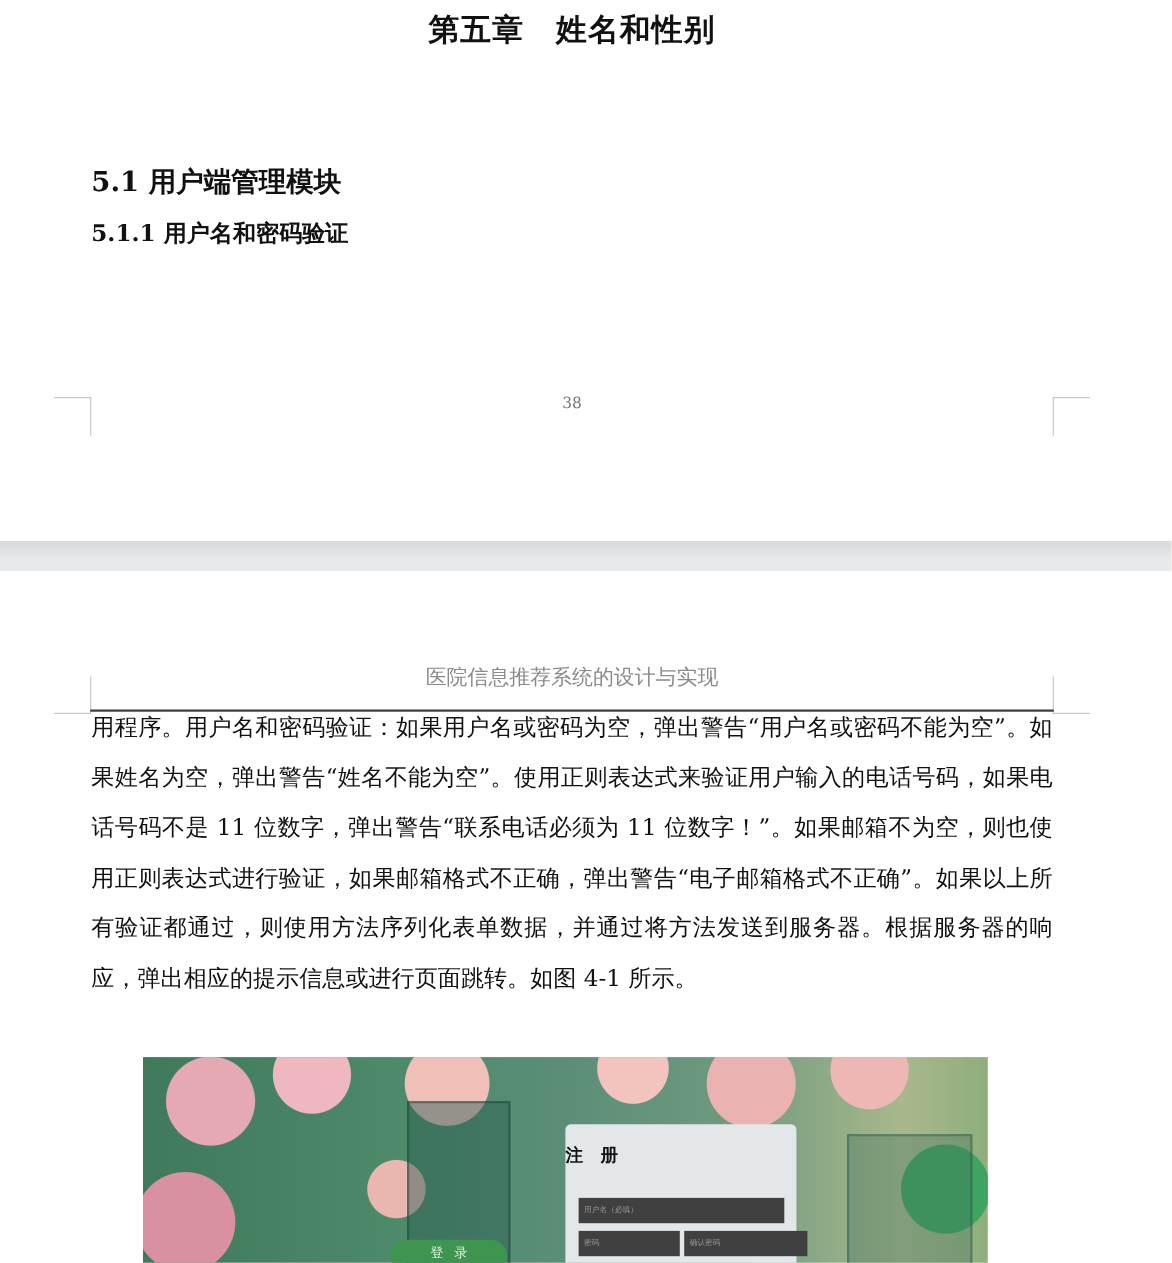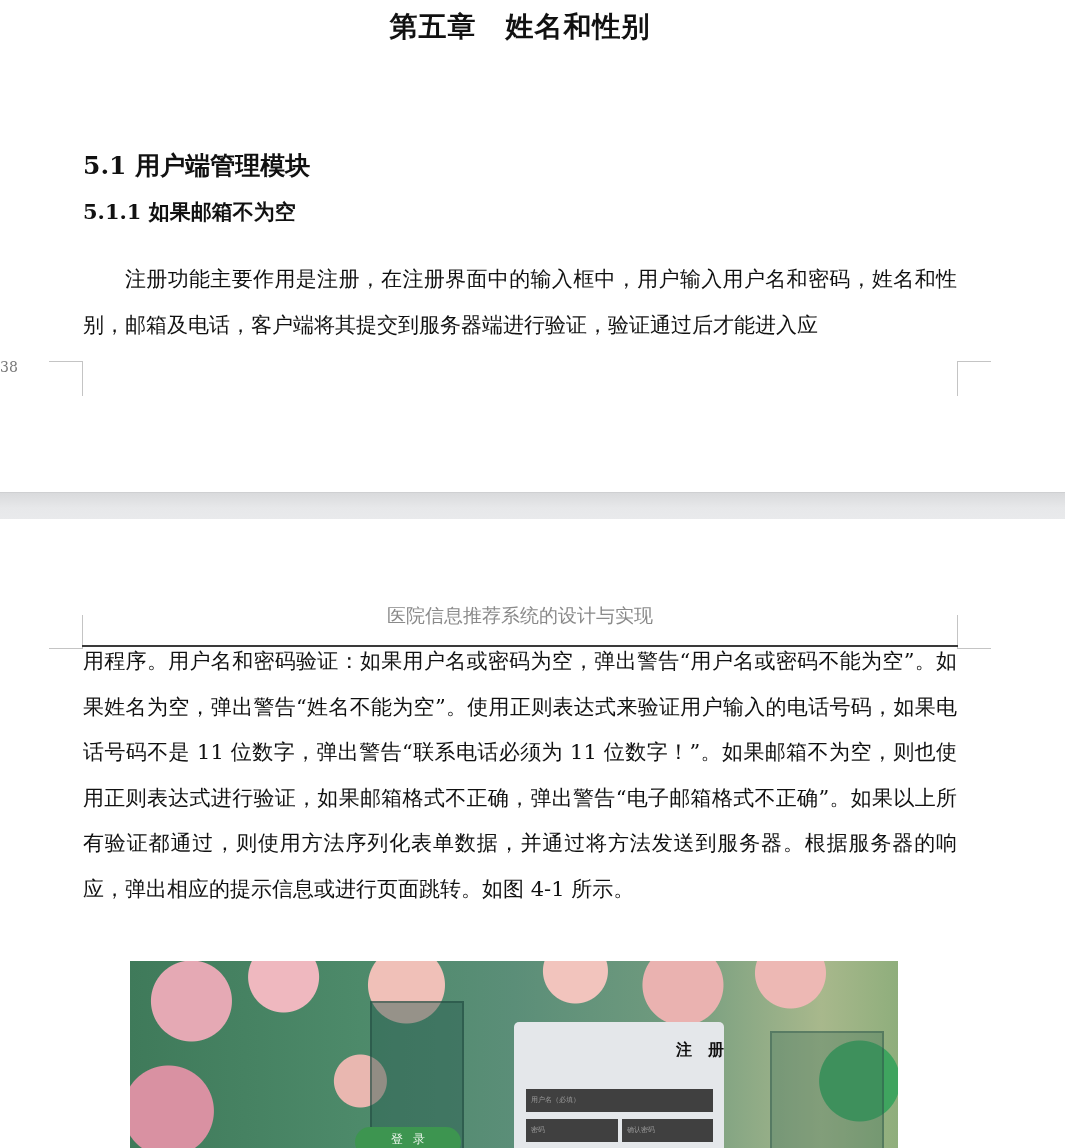--- a/index.html
+++ b/index.html
@@ -7,21 +7,21 @@
   .page{position:absolute;left:0;width:1065px;background:#fff;}
   .page1{top:0;height:492px;}
   .gap{position:absolute;left:0;top:492px;width:1065px;height:27px;background:linear-gradient(#d9dadc,#e7e8ea 55%,#e9eaec);border-top:1px solid #cfd0d2;}
   .page2{top:519px;height:629px;overflow:hidden;}
   .chapter-title{position:absolute;top:8px;left:0;width:1040px;text-align:center;font-family:"DejaVu Sans","Liberation Sans",sans-serif;font-weight:bold;font-size:28px;letter-spacing:1px;word-spacing:18px;}
   .h2{position:absolute;top:134px;left:83px;font-size:25px;font-weight:bold;margin-top:15px;}
   .h3{position:absolute;top:198px;left:83px;font-size:21px;font-weight:bold;}
   .para{position:absolute;left:83px;width:874px;font-size:21px;line-height:45.5px;text-align:justify;text-align-last:left;}
   .p1{top:257px;text-indent:42px;}
   .p2{top:120px;}
-  .pagenum{position:absolute;top:359px;left:0;width:1040px;text-align:left;font-size:14px;color:#777;}
+  .pagenum{position:absolute;top:359px;left:0;width:1040px;text-align:center;font-size:14px;color:#777;}
   .corner{position:absolute;border-color:#c4c4c4;border-style:solid;border-width:0;}
   .c-tl{left:49px;top:361px;width:33px;height:34px;border-top-width:1px;border-right-width:1px;}
   .c-tr{left:957px;top:361px;width:33px;height:34px;border-top-width:1px;border-left-width:1px;}
   .c-bl{left:49px;top:96px;width:33px;height:33px;border-bottom-width:1px;border-right-width:1px;}
   .c-br{left:957px;top:96px;width:33px;height:33px;border-bottom-width:1px;border-left-width:1px;}
   .header-text{position:absolute;top:84px;left:0;width:1040px;text-align:center;font-size:19px;color:#8a8a8a;}
   .header-rule{position:absolute;top:126px;left:82px;width:876px;height:2px;background:#3a3a3a;}
   .figure{position:absolute;top:442px;left:130px;width:768px;height:200px;overflow:hidden;
     background:
       radial-gradient(circle at 8% 20%, #e5a9b4 0 40px, transparent 41px),
@@ -30,35 +30,34 @@
       radial-gradient(circle at 5% 75%, #d991a2 0 45px, transparent 46px),
       radial-gradient(circle at 58% 5%, #f2c4bd 0 32px, transparent 33px),
       radial-gradient(circle at 72% 12%, #eab2b0 0 40px, transparent 41px),
       radial-gradient(circle at 86% 6%, #edb8b4 0 35px, transparent 36px),
       radial-gradient(circle at 30% 60%, #e9b7b0 0 26px, transparent 27px),
       radial-gradient(circle at 95% 60%, #3fa45f 0 40px, transparent 41px),
       linear-gradient(90deg,#3f7a5a,#4d8a6a 30%,#5b8e78 50%,#6f9a7e 70%,#a8b88c 90%,#8fae7c);}
   .fig-door{position:absolute;left:240px;top:40px;width:90px;height:170px;background:rgba(40,90,80,.45);border:2px solid rgba(30,70,60,.5);}
   .fig-door2{position:absolute;left:640px;top:70px;width:110px;height:140px;background:rgba(60,110,90,.35);border:2px solid rgba(40,80,70,.4);}
   .reg-card{position:absolute;left:384px;top:61px;width:210px;height:160px;background:#e4e7ea;border-radius:5px;}
-  .reg-title{position:absolute;top:18px;left:0;width:210px;text-align:right;font-family:"DejaVu Sans","Liberation Sans",sans-serif;font-weight:bold;font-size:16px;word-spacing:20px;}
+  .reg-title{position:absolute;top:18px;left:0;width:210px;text-align:left;font-family:"DejaVu Sans","Liberation Sans",sans-serif;font-weight:bold;font-size:16px;word-spacing:20px;}
   .reg-input{position:absolute;background:#404040;font-family:"DejaVu Sans","Liberation Sans",sans-serif;font-size:7px;color:#999;padding-left:5px;box-sizing:border-box;line-height:23px;height:23px;}
   .in-user{left:12px;top:67px;width:187px;}
   .in-pass{left:12px;top:97px;width:92px;}
-  .in-confirm{left:108px;top:97px;width:91px;}
+  .in-confirm{left:108px;top:97px;width:112px;}
   .login-btn{position:absolute;left:225px;top:166px;width:106px;height:30px;border-radius:15px;background:#3d9550;color:#eaf5ea;font-family:"DejaVu Sans","Liberation Sans",sans-serif;font-size:12px;text-align:center;line-height:24px;word-spacing:6px;}
 </style>
 </head>
 <body>
 
 <div class="page page1">
   <div class="chapter-title">第五章　姓名和性别</div>
   <div class="h2">5.1  用户端管理模块</div>
-  <div class="h3">5.1.1  如果邮箱不为空</div>
-  <div class="para p1">注册功能主要作用是注册，在注册界面中的输入框中，用户输入用户名和密码，姓名和性别，邮箱及电话，客户端将其提交到服务器端进行验证，验证通过后才能进入应</div>
+  <div class="h3">5.1.1  用户名和密码验证</div>
   <div class="corner c-tl"></div>
   <div class="corner c-tr"></div>
   <div class="pagenum">38</div>
 </div>
 
 <div class="gap"></div>
 
 <div class="page page2">
   <div class="corner c-bl"></div>
   <div class="corner c-br"></div>

